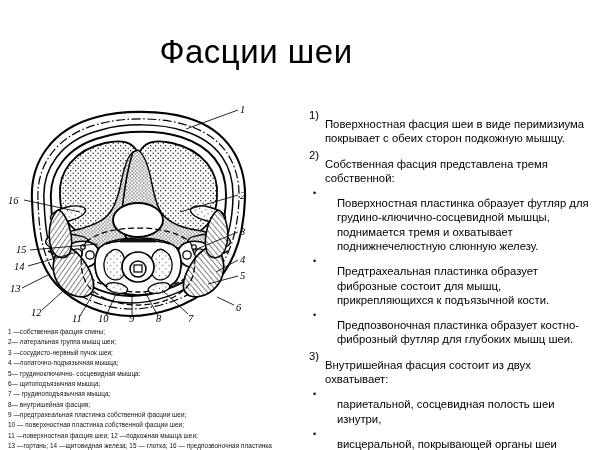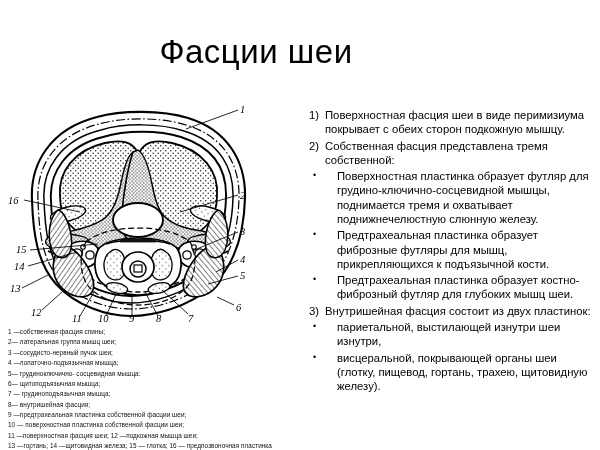--- a/index.html
+++ b/index.html
@@ -80,20 +80,21 @@
     width: 16px;
   }
   .para .marker.bullet {
     width: 24px;
     padding-left: 4px;
     font-size: 9px;
     line-height: 1.55;
   }
   .para .body {
     flex: 1 1 auto;
+    margin-top: 9px;
   }
   .para.numbered {
     margin-bottom: 2px;
   }
   .para.bulleted {
     margin-bottom: 2px;
   }
 </style>
 </head>
 <body>
@@ -288,36 +289,36 @@
       <span class="body">Собственная фасция представлена тремя собственной:</span>
     </div>
 
     <div class="para bulleted">
       <span class="marker bullet">•</span>
       <span class="body">Поверхностная пластинка образует футляр для грудино-ключично-сосцевидной мышцы, поднимается тремя и охватывает поднижнечелюстную слюнную железу.</span>
     </div>
 
     <div class="para bulleted">
       <span class="marker bullet">•</span>
-      <span class="body">Предтрахеальная пластинка образует фиброзные футляры для мышц, прикрепляющихся к подъязычной кости.</span>
-    </div>
-
-    <div class="para bulleted">
-      <span class="marker bullet">•</span>
-      <span class="body">Предтрахеальная пластинка образует костно-фиброзный футляр для глубоких мышц шеи.</span>
+      <span class="body">Предтрахеальная пластинка образует фиброзные состоит для мышц, прикрепляющихся к подъязычной кости.</span>
+    </div>
+
+    <div class="para bulleted">
+      <span class="marker bullet">•</span>
+      <span class="body">Предпозвоночная пластинка образует костно-фиброзный футляр для глубоких мышц шеи.</span>
     </div>
 
     <div class="para numbered">
       <span class="marker">3)</span>
-      <span class="body">Внутришейная фасция состоит из двух пластинок:</span>
-    </div>
-
-    <div class="para bulleted">
-      <span class="marker bullet">•</span>
-      <span class="body">париетальной, выстилающей изнутри шеи изнутри,</span>
+      <span class="body">Внутришейная фасция состоит из двух охватывает:</span>
+    </div>
+
+    <div class="para bulleted">
+      <span class="marker bullet">•</span>
+      <span class="body">париетальной, сосцевидная полость шеи изнутри,</span>
     </div>
 
     <div class="para bulleted">
       <span class="marker bullet">•</span>
       <span class="body">висцеральной, покрывающей органы шеи (глотку, пищевод, гортань, трахею, щитовидную железу).</span>
     </div>
 
   </div>
 
 </div>

